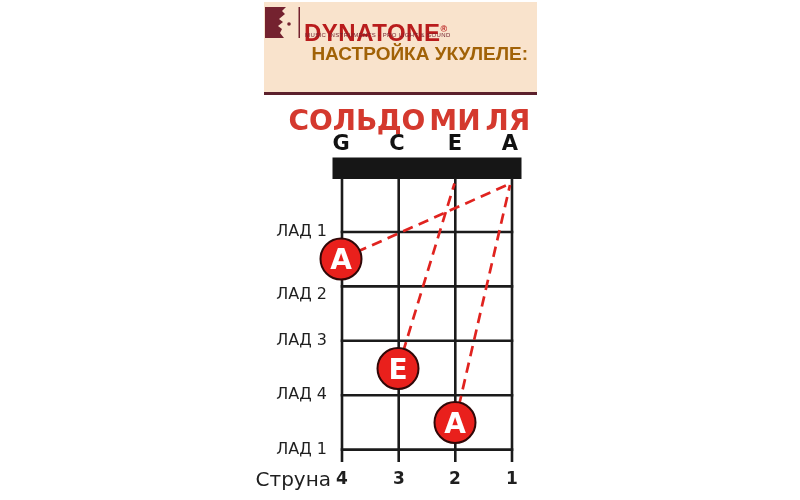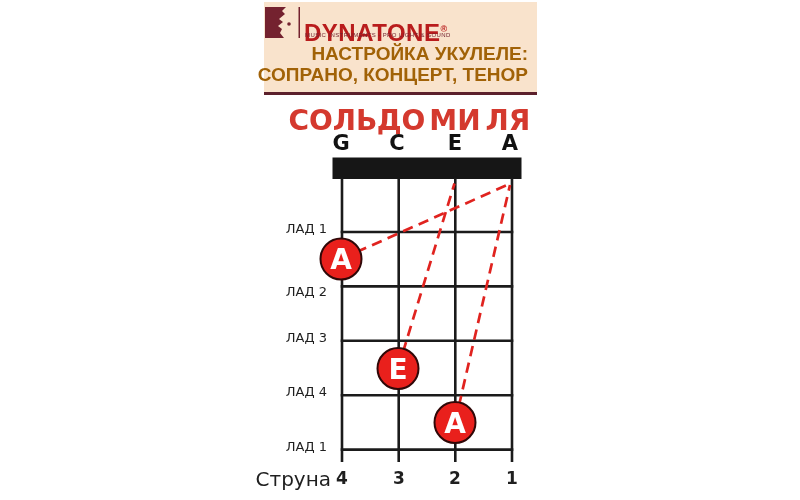--- a/index.html
+++ b/index.html
@@ -42,21 +42,21 @@
     font-size:28px;font-weight:bold;color:#d4392e;white-space:nowrap;
   }
   .note-latin{
     position:absolute;top:131px;width:60px;text-align:center;
     font-size:21px;font-weight:bold;color:#121212;
   }
 
   
   .fret-label{
     position:absolute;left:255px;width:72px;text-align:right;
-    font-size:13px;color:#1f1f1f;white-space:nowrap;
+    font-size:16px;color:#1f1f1f;white-space:nowrap;
   }
   .string-label{
     position:absolute;left:244px;top:467px;width:87px;text-align:right;
     font-size:20px;color:#1f1f1f;
   }
   .string-num{
     position:absolute;top:468px;width:30px;text-align:center;
     font-size:17px;font-weight:bold;color:#1f1f1f;
   }
 
@@ -77,21 +77,20 @@
         <path d="M21,0 L17,4 L20,7 L14,12 L18,15 L13,19 L17,22 L15,26 L19,31 L33.5,31 L33.5,0 Z" fill="#f9e3cc"></path>
         <circle cx="24" cy="17" r="1.8" fill="#74222f"></circle>
       </svg>
       <div class="wordmark">
         <span>DYNATONE</span><span class="reg">®</span>
       </div>
       <div class="tagline">MUSIC INSTRUMENTS - PRO LIGHT &amp; SOUND</div>
     </div>
     <div class="title-block">
       <div>НАСТРОЙКА УКУЛЕЛЕ:</div>
-      <div>СОПРАНО, КОНЦЕРТ, ТЕНОР</div>
     </div>
   </div>
 
   <div class="note-ru" style="left:288px">СОЛЬ</div>
   <div class="note-ru" style="left:410px">МИ</div>
   <div class="note-ru" style="left:356px">ДО</div>
   <div class="note-ru" style="left:463px">ЛЯ</div>
 
   <div class="note-latin" style="left:311px">G</div>
   <div class="note-latin" style="left:367px">C</div>

